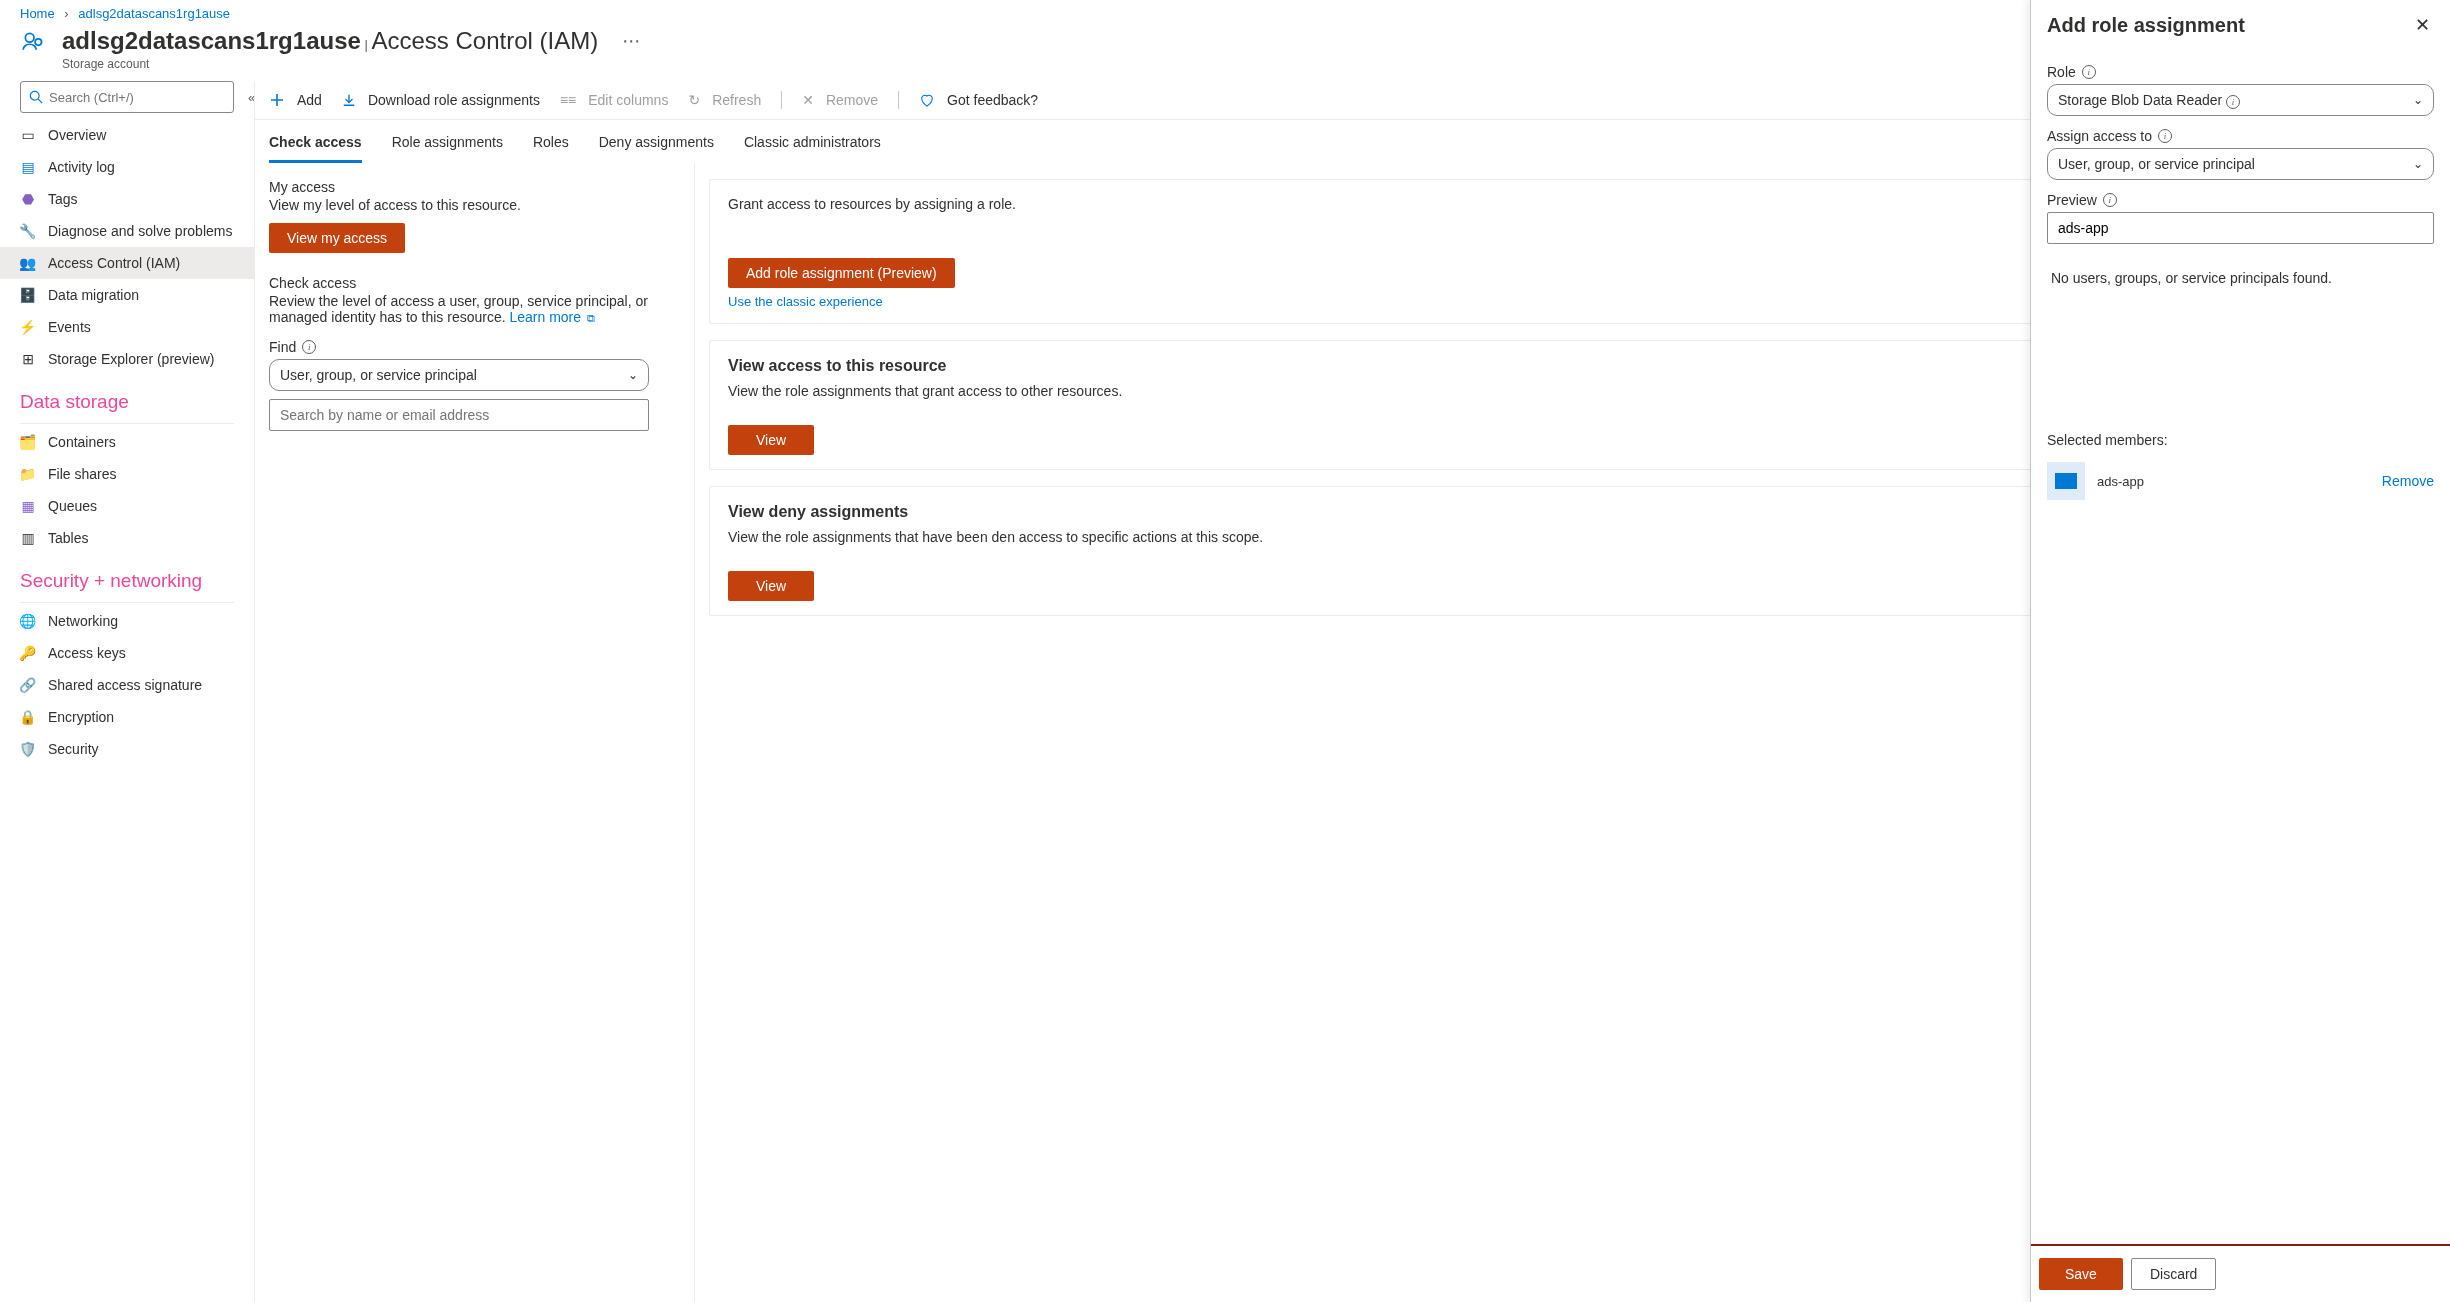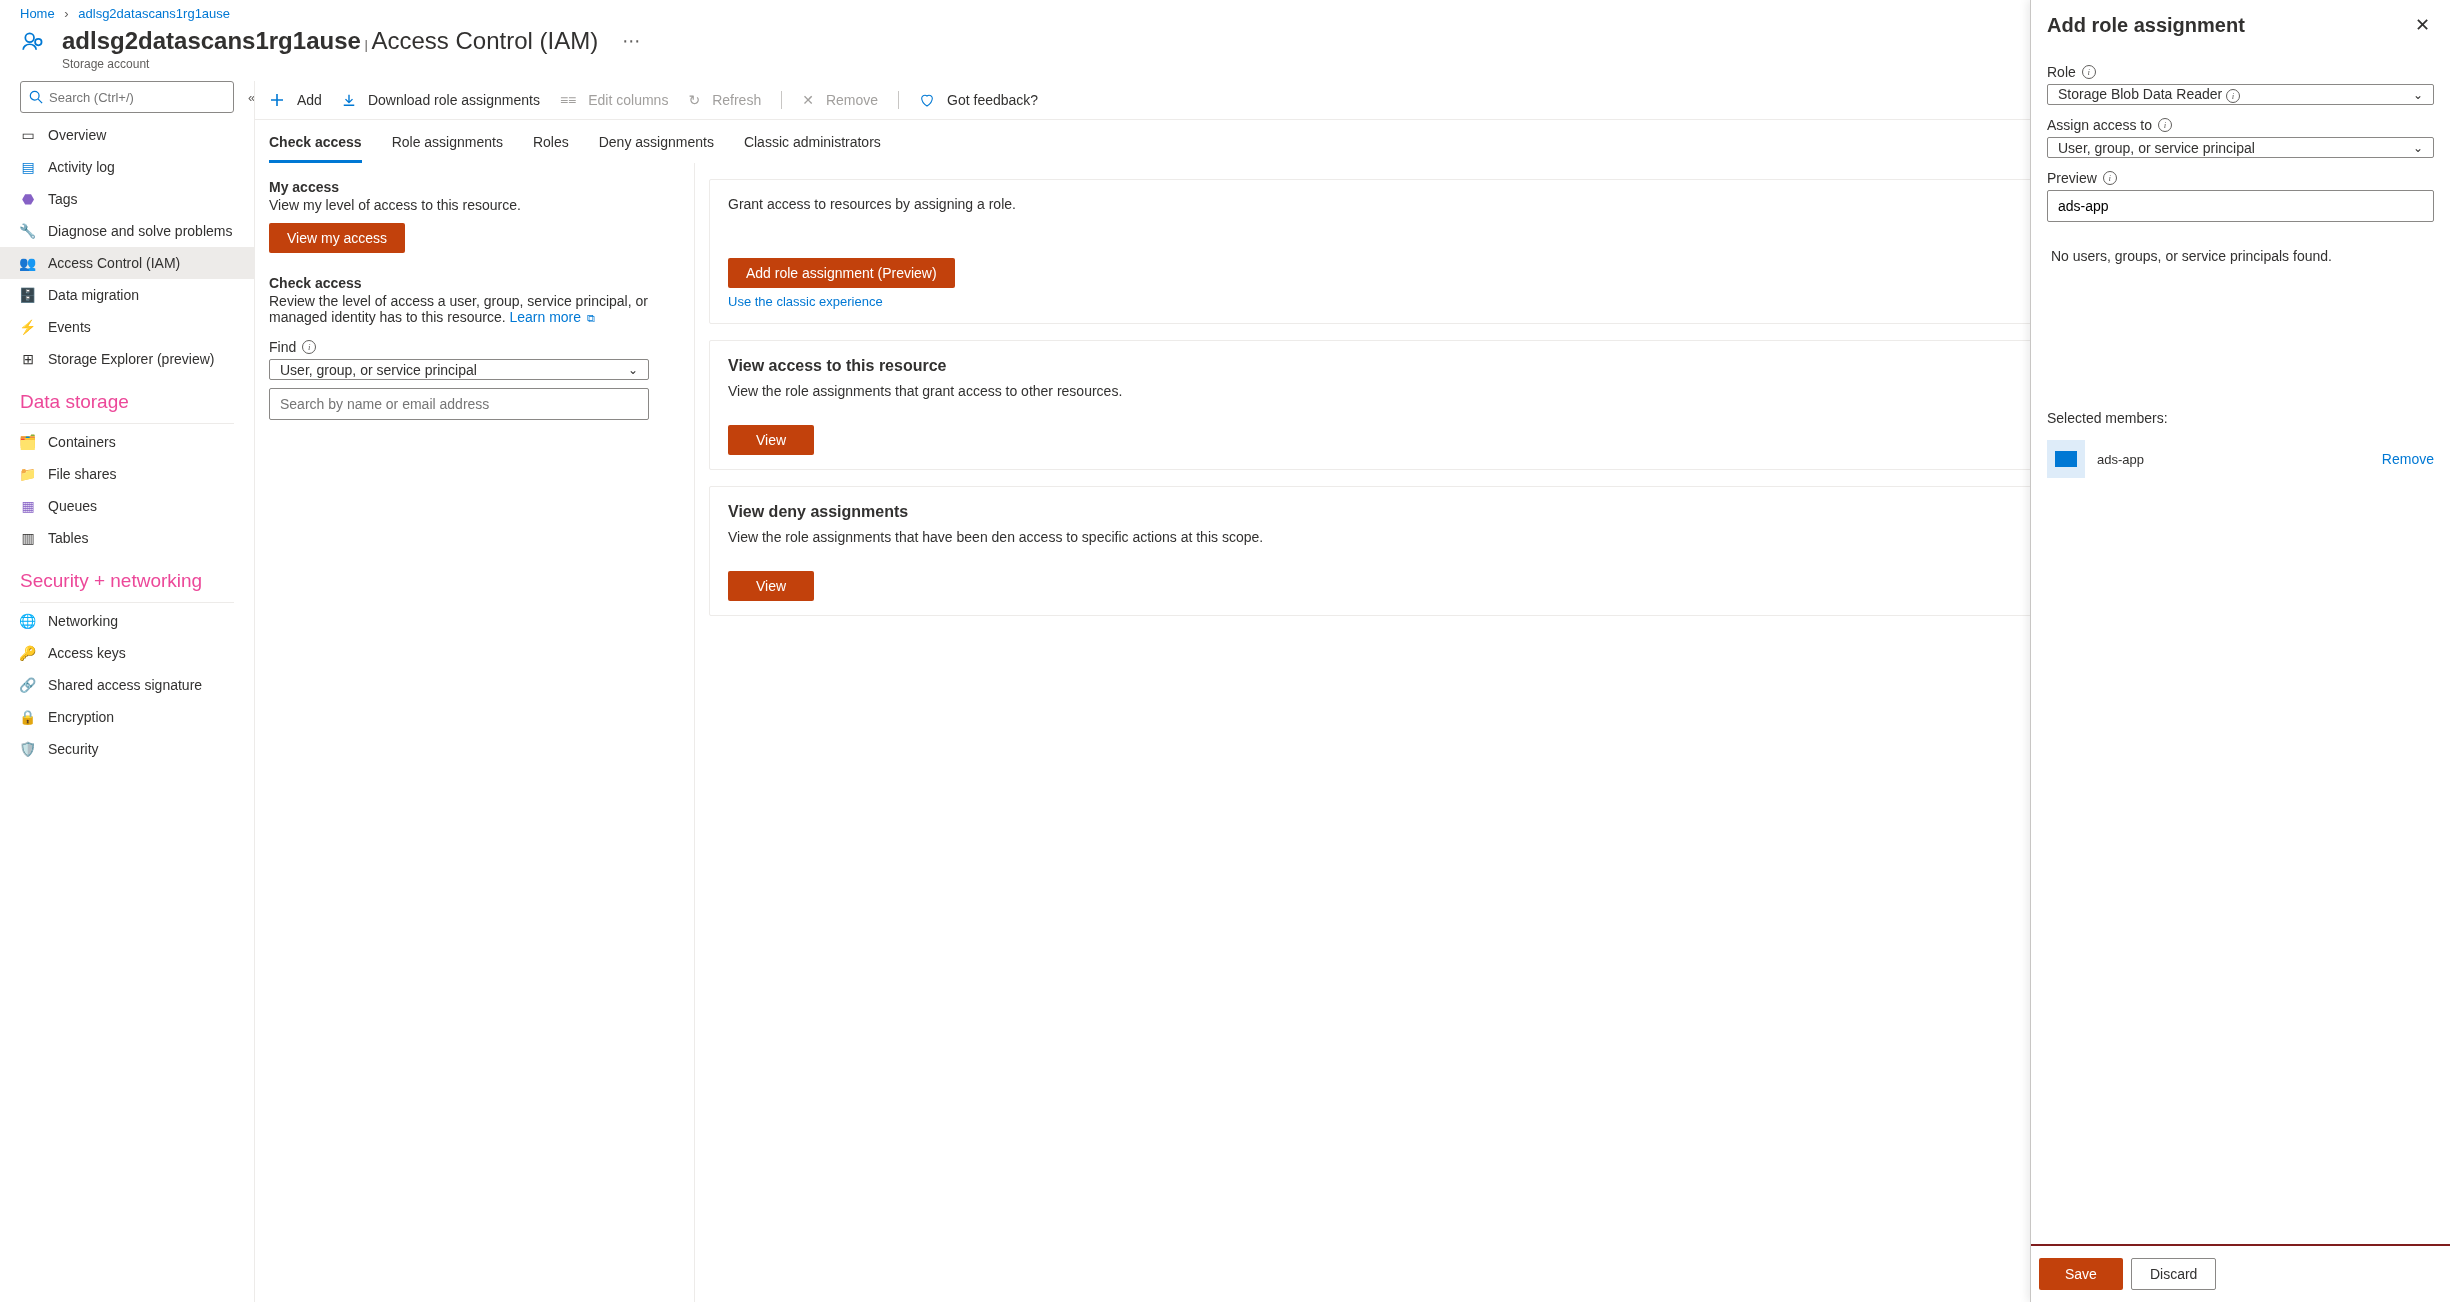--- a/index.html
+++ b/index.html
@@ -70,35 +70,35 @@
 .tool-sep { width:1px; height:18px; background:#c8c6c4; }
 
 .tabs { display:flex; gap:30px; padding:14px 20px 0 14px; font-size:14px; }
 .tab { padding-bottom:10px; cursor:pointer; color:#323130; }
 .tab.active { font-weight:600; border-bottom:3px solid #0078d4; }
 
 .content-row { display:flex; flex:1; overflow:hidden; }
 .left-col { width:440px; padding:16px 14px; border-right:1px solid #edebe9; }
 .right-col { flex:1; padding:16px 14px; overflow-y:auto; display:flex; flex-direction:column; gap:16px; }
 
-.section-title { font-size:14px; font-weight:700; margin-bottom:2px; }
+.section-title { font-size:14px; font-weight:400; margin-bottom:2px; }
 .section-desc { font-size:14px; color:#323130; margin-bottom:10px; }
 
 .btn-primary {
   background:#c2410c; color:#fff; border:none; padding:7px 18px;
   font-size:14px; cursor:pointer; border-radius:2px;
 }
 .btn-secondary {
   background:#fff; color:#323130; border:1px solid #8a8886; padding:7px 18px;
   font-size:14px; cursor:pointer; border-radius:2px;
 }
 
 .field-label { display:flex; align-items:center; gap:6px; font-size:14px; margin:14px 0 4px; color:#323130;}
 .select-box {
-  width:380px; height:21px; border:1px solid #8a8886; border-radius:2px;
+  width:380px; height:32px; border:1px solid #8a8886; border-radius:10px;
   display:flex; align-items:center; justify-content:space-between; padding:0 10px;
   font-size:14px; cursor:pointer; background:#fff;
 }
 .text-input {
   width:380px; height:32px; border:1px solid #8a8886; border-radius:2px;
   padding:0 10px; font-size:14px; outline:none;
 }
 
 .card {
   border:1px solid #edebe9; border-radius:2px; padding:16px 18px 14px;

